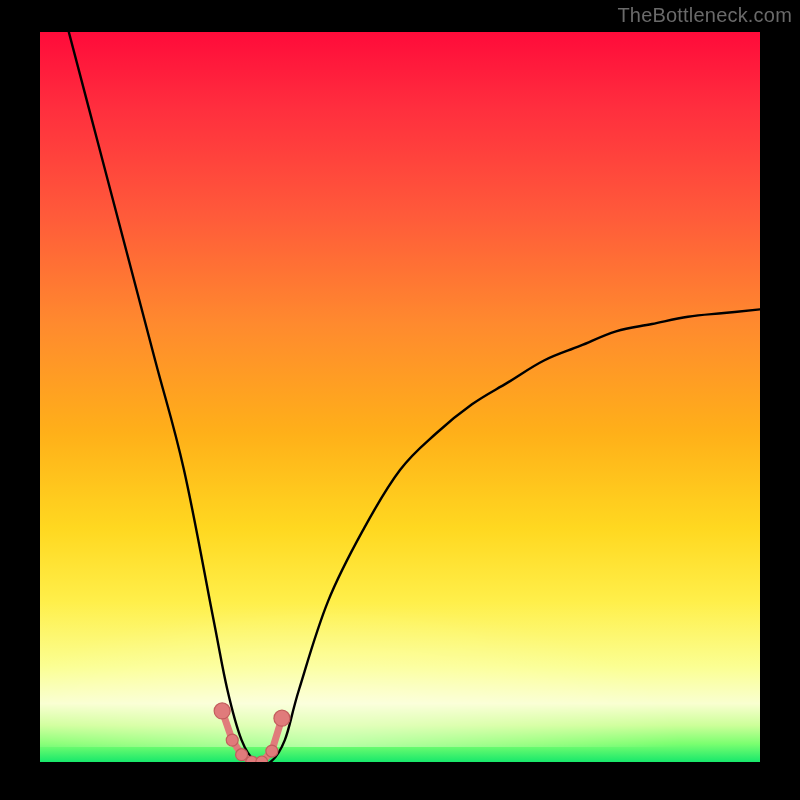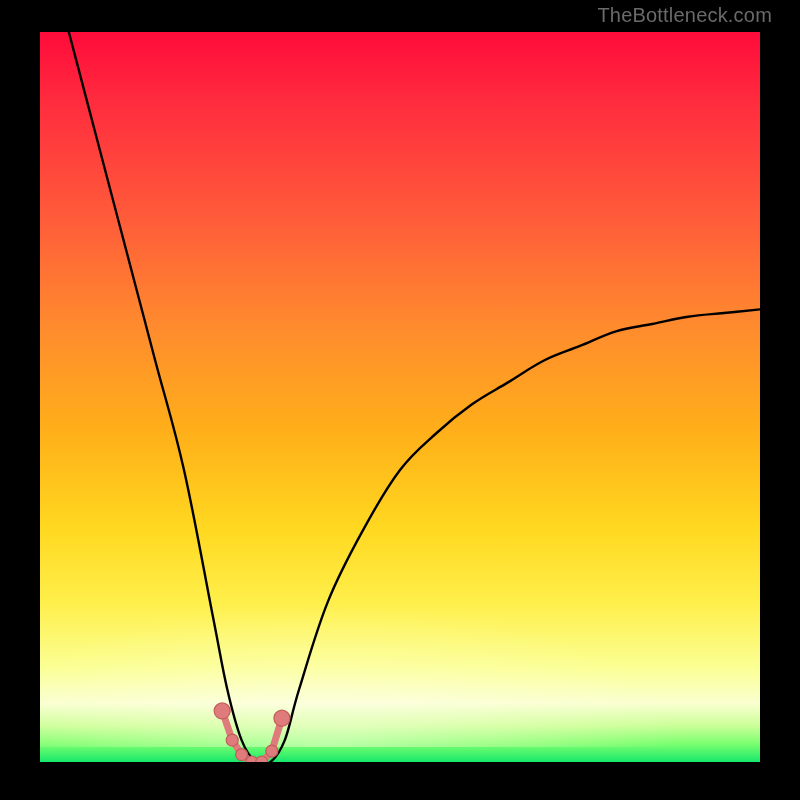--- a/index.html
+++ b/index.html
@@ -13,21 +13,21 @@
   }
   .stage {
     position: relative;
     width: 800px;
     height: 800px;
     background: #000;
   }
   .watermark {
     position: absolute;
     top: 4px;
-    right: 28px;
+    right: 8px;
     font-size: 20px;
     color: #6a6a6a;
     font-weight: 500;
     letter-spacing: 0.2px;
     z-index: 40;
   }
   
   .plot-area {
     position: absolute;
     left: 40px;

